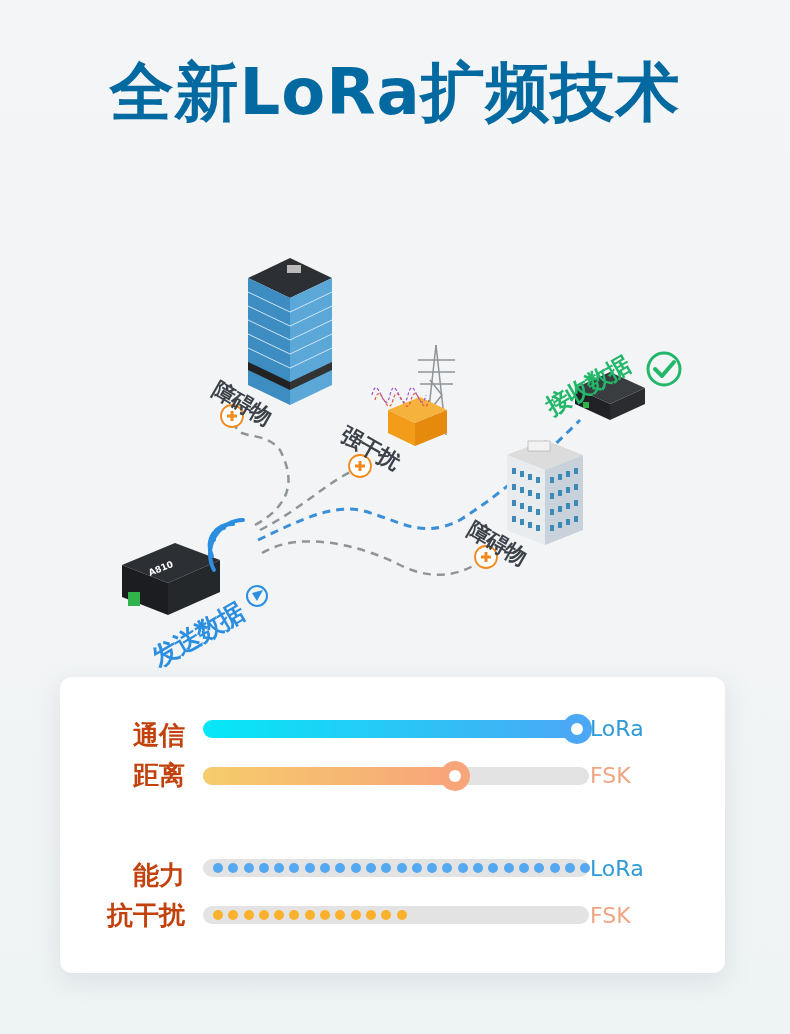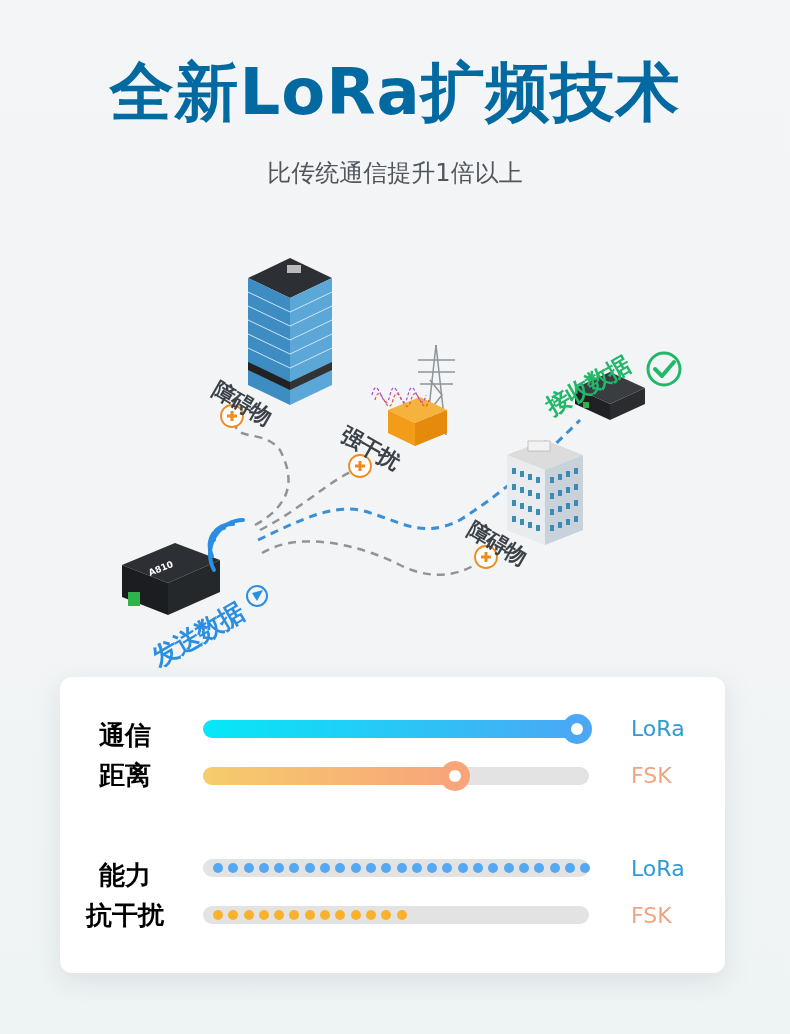--- a/index.html
+++ b/index.html
@@ -26,43 +26,42 @@
     letter-spacing: -1px;
   }
   .tag.green { color: #23b76a; transform: rotate(-30deg); font-size: 24px; }
   .tag.blue { color: #2b8ee0; transform: rotate(-30deg); font-size: 26px; }
   .card {
     position: absolute; left: 60px; top: 677px; width: 665px; height: 296px;
     background: #ffffff; border-radius: 12px;
     box-shadow: 0 8px 24px rgba(160,175,190,0.25);
   }
   .row-label {
-    position: absolute; font-size: 26px; font-weight: 700; color: #000000;
-    text-align: center; width: 120px; line-height: 40px;
+    position: absolute; font-size: 26px; font-weight: 700; color: #c2410c;
+    text-align: right; width: 120px; line-height: 40px;
   }
   .track {
     position: absolute; left: 143px; width: 386px; height: 18px;
     background: #e3e3e3; border-radius: 9px;
   }
   .fill { position: absolute; left: 0; top: 0; height: 18px; border-radius: 9px; }
   .knob {
     position: absolute; top: -6px; width: 30px; height: 30px; border-radius: 50%;
     display: flex; align-items: center; justify-content: center;
   }
   .knob .hole { width: 12px; height: 12px; border-radius: 50%; background: #fff; }
-  .series-label { position: absolute; left: 571px; font-size: 22px; line-height: 30px; }
+  .series-label { position: absolute; left: 530px; font-size: 22px; line-height: 30px; }
   .dots { position: absolute; left: 10px; top: 3px; display: flex; gap: 5.3px; }
   .dot { width: 10px; height: 10px; border-radius: 50%; margin-top: 1px; }
 </style>
 </head>
 <body>
 
 <div class="title">全新LoRa扩频技术</div>
 <div class="subtitle">
-  <div>比传统通信提升1倍以上</div>
 </div>
 
 <div class="scene">
   <svg width="790" height="420" viewBox="0 250 790 420">
 
     <g fill="none" stroke-width="2.5" stroke-dasharray="8 6">
       <path d="M255,525 C300,500 290,470 280,450 C265,430 235,440 236,425" stroke="#8f9499"></path>
       <path d="M260,530 C300,510 330,480 355,470" stroke="#8f9499"></path>
       <path d="M262,553 C300,530 360,545 400,565 C440,585 470,570 485,558" stroke="#8f9499"></path>
       <path d="M258,540 C300,520 330,505 360,510 C400,520 420,540 460,520 C500,495 540,460 580,420" stroke="#3a8fd6" stroke-width="3"></path>

